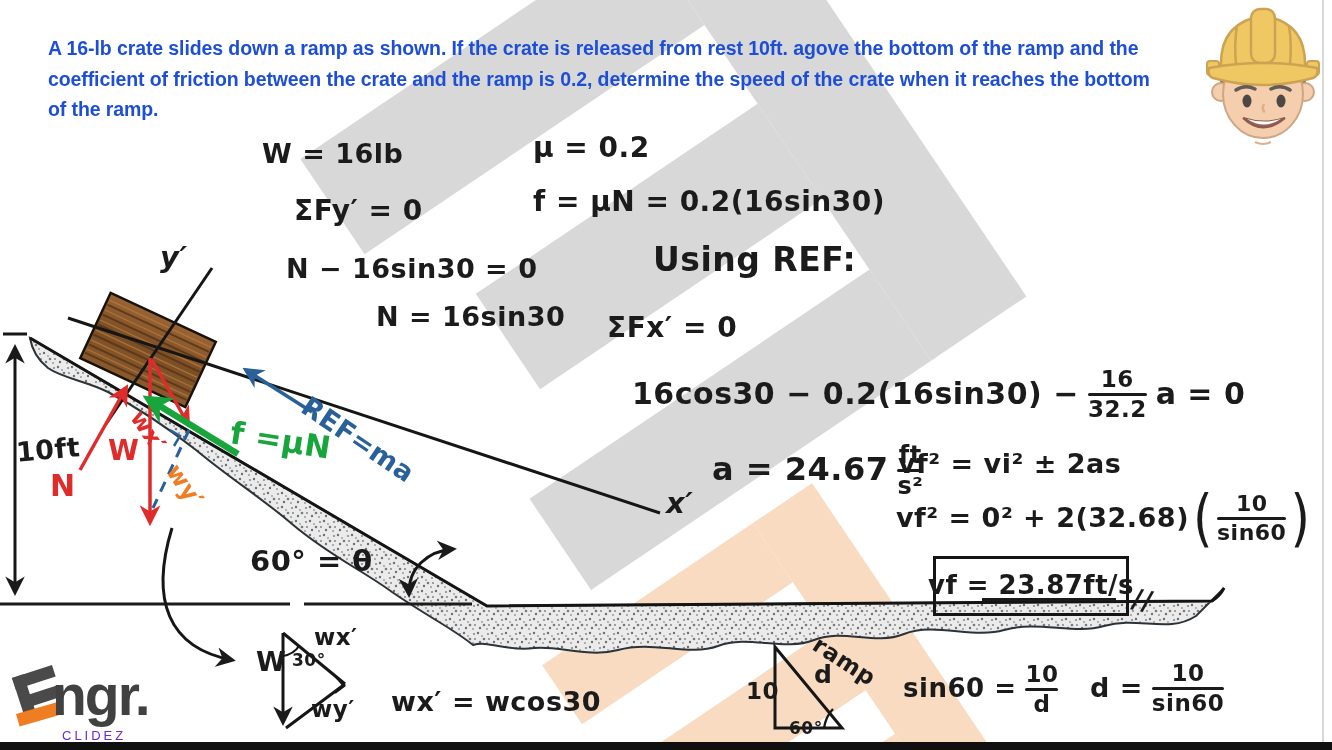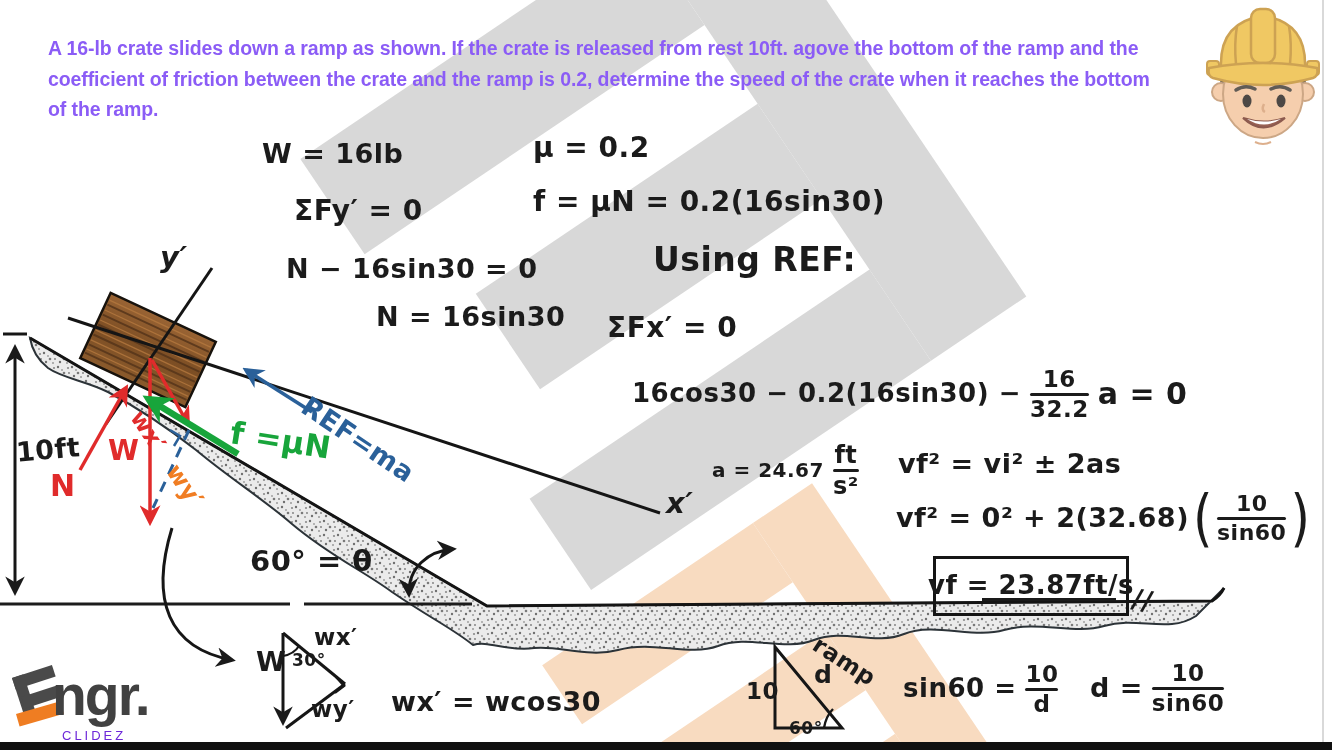--- a/index.html
+++ b/index.html
@@ -3,21 +3,21 @@
 <meta charset="utf-8">
 <style>
   html,body{margin:0;padding:0;background:#888;}
   #stage{position:relative;width:1332px;height:750px;background:#ffffff;overflow:hidden;
          font-family:"Liberation Sans",sans-serif;}
   #stage *{box-sizing:border-box;}
   .abs{position:absolute;}
   svg{display:block;}
   
   .problem{left:48px;top:33px;width:1105px;font-size:19.5px;line-height:30.5px;
-           font-weight:600;color:#8b5cf6;letter-spacing:-0.1px;}
+           font-weight:600;color:#1d4ed8;letter-spacing:-0.1px;}
   
   .hw{font-family:"DejaVu Sans",sans-serif;font-weight:700;color:#1b1b1b;
       white-space:nowrap;line-height:1.05;letter-spacing:0.5px;}
   .red{color:#e02b2b;}
   .green{color:#18a53b;}
   .blue{color:#2a6099;}
   .orange{color:#f07d23;}
   .row{display:flex;align-items:center;gap:9px;}
   .frac{display:inline-flex;flex-direction:column;align-items:center;line-height:1;}
   .frac .bar{height:3px;background:#1b1b1b;align-self:stretch;border-radius:2px;margin:2px 0;}
@@ -196,31 +196,31 @@
   <div class="abs hw" style="left:294px;top:196px;font-size:28px">ΣFy′ = 0</div>
   <div class="abs hw" style="left:286px;top:255px;font-size:27px">N − 16sin30 = 0</div>
   <div class="abs hw" style="left:376px;top:303px;font-size:27px">N = 16sin30</div>
 
   <div class="abs hw" style="left:533px;top:133px;font-size:28px">μ = 0.2</div>
   <div class="abs hw" style="left:533px;top:187px;font-size:28px">f = μN = 0.2(16sin30)</div>
   <div class="abs hw" style="left:653px;top:243px;font-size:33px">Using REF:</div>
   <div class="abs hw" style="left:607px;top:313px;font-size:28px">ΣFx′ = 0</div>
 
   <div class="abs hw row" style="left:632px;top:363px;height:62px">
-    <span style="font-size:26px">16cos30 − 0.2(16sin30) −</span>
+    <span style="font-size:30px">16cos30 − 0.2(16sin30) −</span>
     <span class="frac" style="font-size:23px">
       <span>16</span>
       <span class="bar"></span>
       <span>32.2</span>
     </span>
     <span style="font-size:30px">a = 0</span>
   </div>
 
   <div class="abs hw row" style="left:712px;top:438px;height:64px">
-    <span style="font-size:20px">a = 24.67</span>
+    <span style="font-size:32px">a = 24.67</span>
     <span class="frac" style="font-size:24px">
       <span>ft</span>
       <span class="bar"></span>
       <span>s²</span>
     </span>
   </div>
 
   <div class="abs hw" style="left:898px;top:450px;font-size:27px">vf² = vi² ± 2as</div>
 
   <div class="abs hw row" style="left:896px;top:484px;height:68px;gap:4px">

